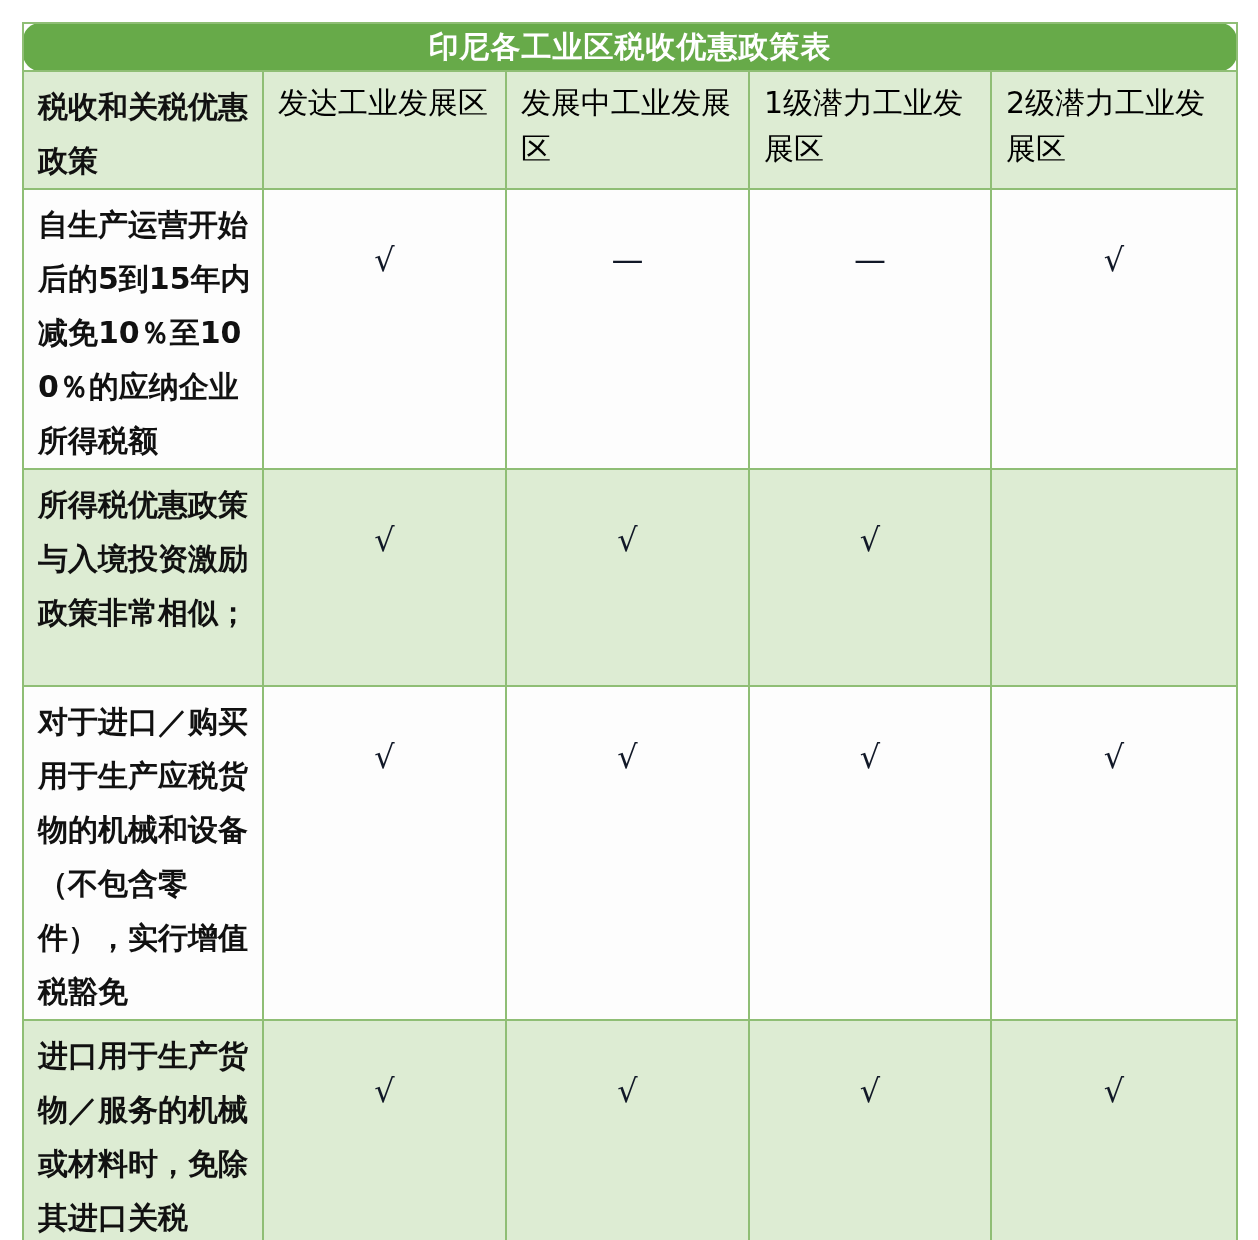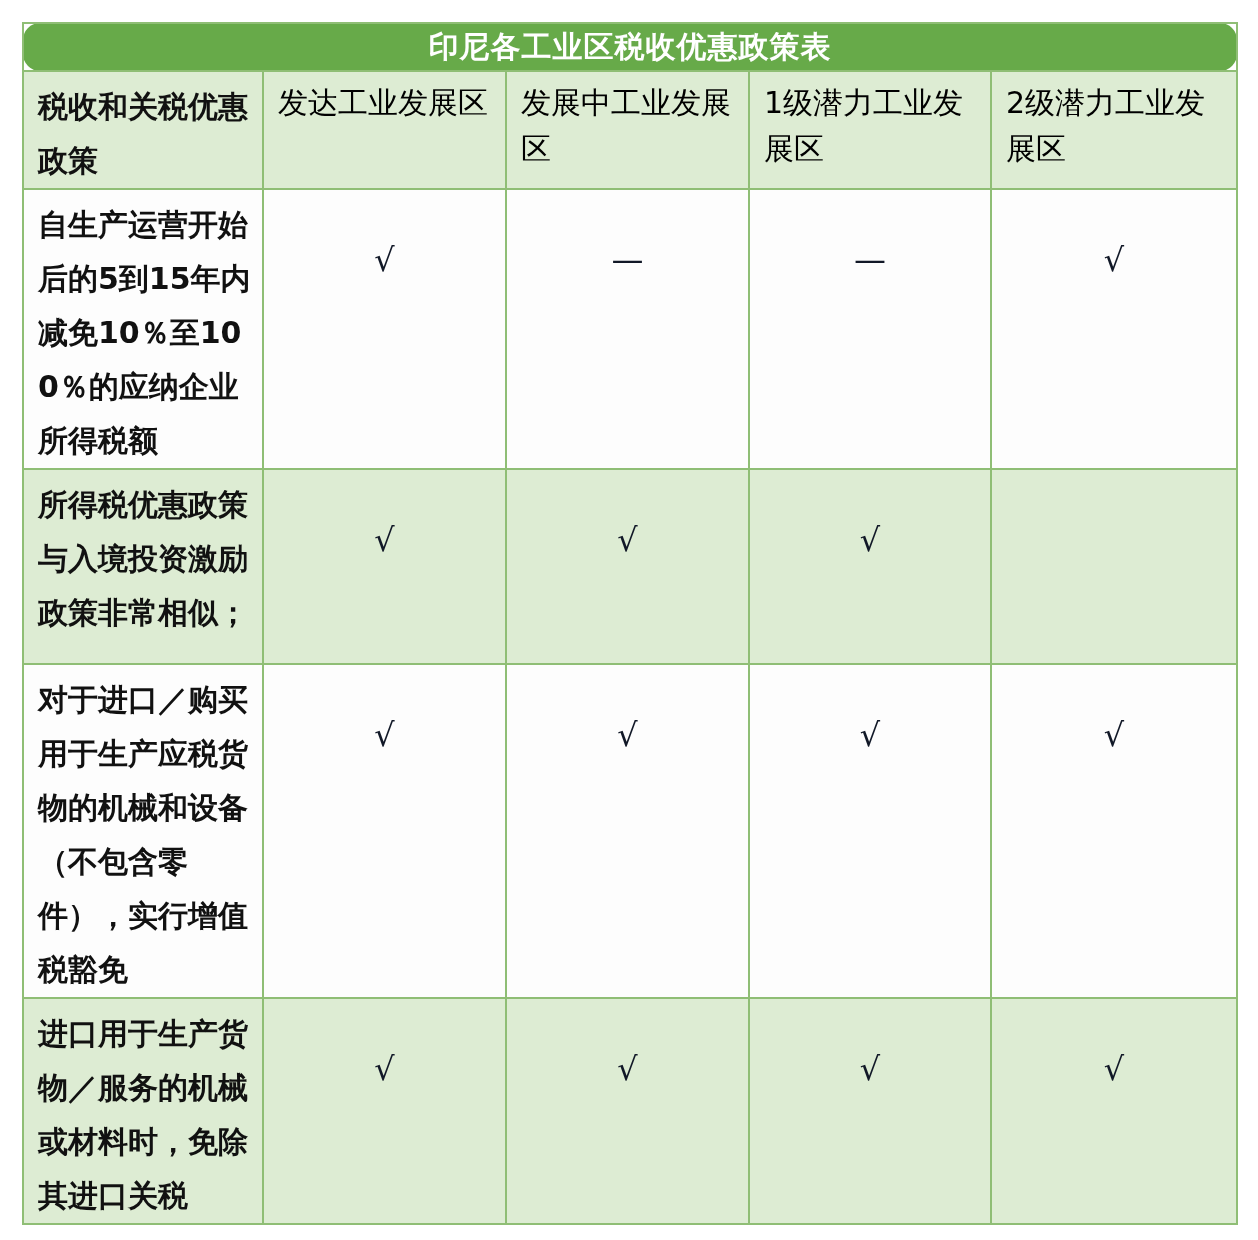--- a/index.html
+++ b/index.html
@@ -41,21 +41,21 @@
     font-weight: bold;
     text-align: center;
     vertical-align: middle !important;
     height: 48px;
     line-height: 44px;
     letter-spacing: 1px;
     border-radius: 17px;
   }
   tr.header-row { height: 100px; }
   tr.r1 { height: 203px; }
-  tr.r2 { height: 195px; }
+  tr.r2 { height: 217px; }
   tr.r3 { height: 277px; margin-top: 28px; }
   tr.r4 { height: 204px; }
 
   tr.header-row td, tr.r2 td, tr.r4 td { background: #ddecd3; }
   tr.r1 td, tr.r3 td { background: #fdfdfd; }
 
   td.label-cell {
     font-size: 30px;
     line-height: 54px;
     color: #111111;

